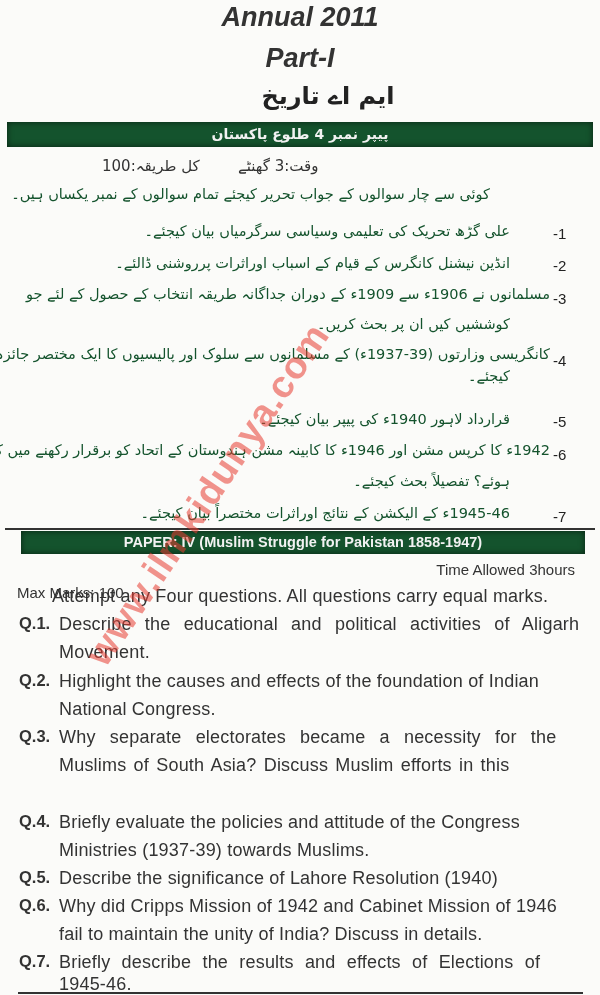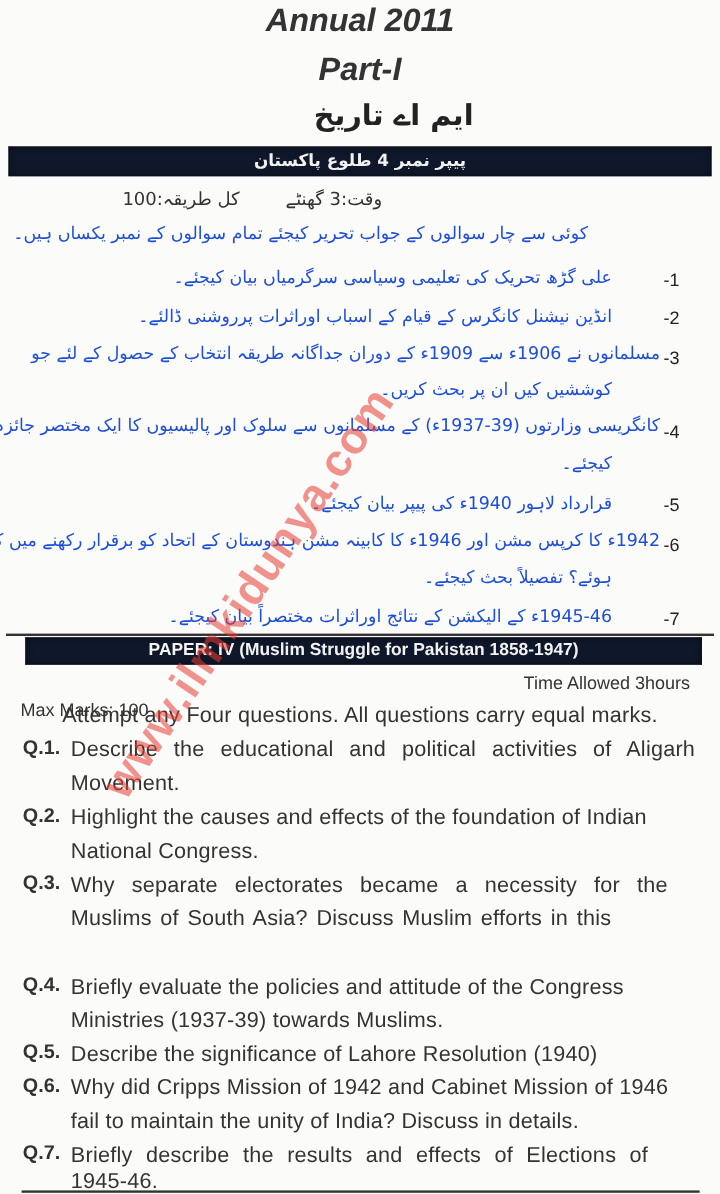--- a/index.html
+++ b/index.html
@@ -16,29 +16,29 @@
       font-weight: bold; font-style: italic; font-size: 27px; color: #333;
       font-family: "Liberation Sans", sans-serif;
     }
     .urdu-title {
       position: absolute; left: 0; width: 600px; text-align: center;
       font-weight: bold; font-size: 24px; color: #222;
       font-family: "DejaVu Sans", sans-serif; direction: rtl;
     }
     .banner {
       position: absolute; left: 7px; width: 586px; height: 25px;
-      background: #0f172a; color: #f2f2f2;
+      background: #14532d; color: #f2f2f2;
       text-align: center; font-weight: bold; font-size: 15px; line-height: 25px;
       box-shadow: inset 0 0 6px rgba(0,0,0,0.6);
     }
     .banner.urdu { font-family: "DejaVu Sans", sans-serif; direction: rtl; font-size: 14px; }
     .meta-row { position: absolute; font-size: 15px; color: #333; }
     .urdu { font-family: "DejaVu Sans", sans-serif; direction: rtl; }
     .u-line {
-      position: absolute; right: 90px; font-size: 14.5px; color: #1d4ed8;
+      position: absolute; right: 90px; font-size: 14.5px; color: #14532d;
       text-align: right; white-space: nowrap;
     }
     .u-num {
       position: absolute; left: 553px; font-size: 15px; color: #222;
       font-family: "Liberation Sans", sans-serif; direction: ltr;
     }
     .rule { position: absolute; left: 15px; width: 560px; height: 2px; background: #333; }
     .en-line {
       position: absolute; font-size: 18px; color: #333; white-space: nowrap;
       letter-spacing: 0.2px;
@@ -73,21 +73,21 @@
 
   <div class="u-num" style="top:257px;">-2</div>
   <div class="u-line urdu" style="top:255px;">انڈین نیشنل کانگرس کے قیام کے اسباب اوراثرات پرروشنی ڈالئے۔</div>
 
   <div class="u-num" style="top:290px;">-3</div>
   <div class="u-line urdu" style="top:286px; right:50px;">مسلمانوں نے 1906ء سے 1909ء کے دوران جداگانہ طریقہ انتخاب کے حصول کے لئے جو</div>
   <div class="u-line urdu" style="top:316px;">کوششیں کیں ان پر بحث کریں۔</div>
 
   <div class="u-num" style="top:352px;">-4</div>
   <div class="u-line urdu" style="top:346px; right:50px;">کانگریسی وزارتوں (39-1937ء) کے مسلمانوں سے سلوک اور پالیسیوں کا ایک مختصر جائزہ پیش</div>
-  <div class="u-line urdu" style="top:378px;">کیجئے۔</div>
+  <div class="u-line urdu" style="top:368px;">کیجئے۔</div>
 
   <div class="u-num" style="top:413px;">-5</div>
   <div class="u-line urdu" style="top:411px;">قرارداد لاہور 1940ء کی پیپر بیان کیجئے۔</div>
 
   <div class="u-num" style="top:446px;">-6</div>
   <div class="u-line urdu" style="top:442px; right:50px;">1942ء کا کرپس مشن اور 1946ء کا کابینہ مشن ہندوستان کے اتحاد کو برقرار رکھنے میں کیوں ناکام</div>
   <div class="u-line urdu" style="top:473px;">ہوئے؟ تفصیلاً بحث کیجئے۔</div>
 
   <div class="u-num" style="top:508px;">-7</div>
   <div class="u-line urdu" style="top:505px;">1945-46ء کے الیکشن کے نتائج اوراثرات مختصراً بیان کیجئے۔</div>

